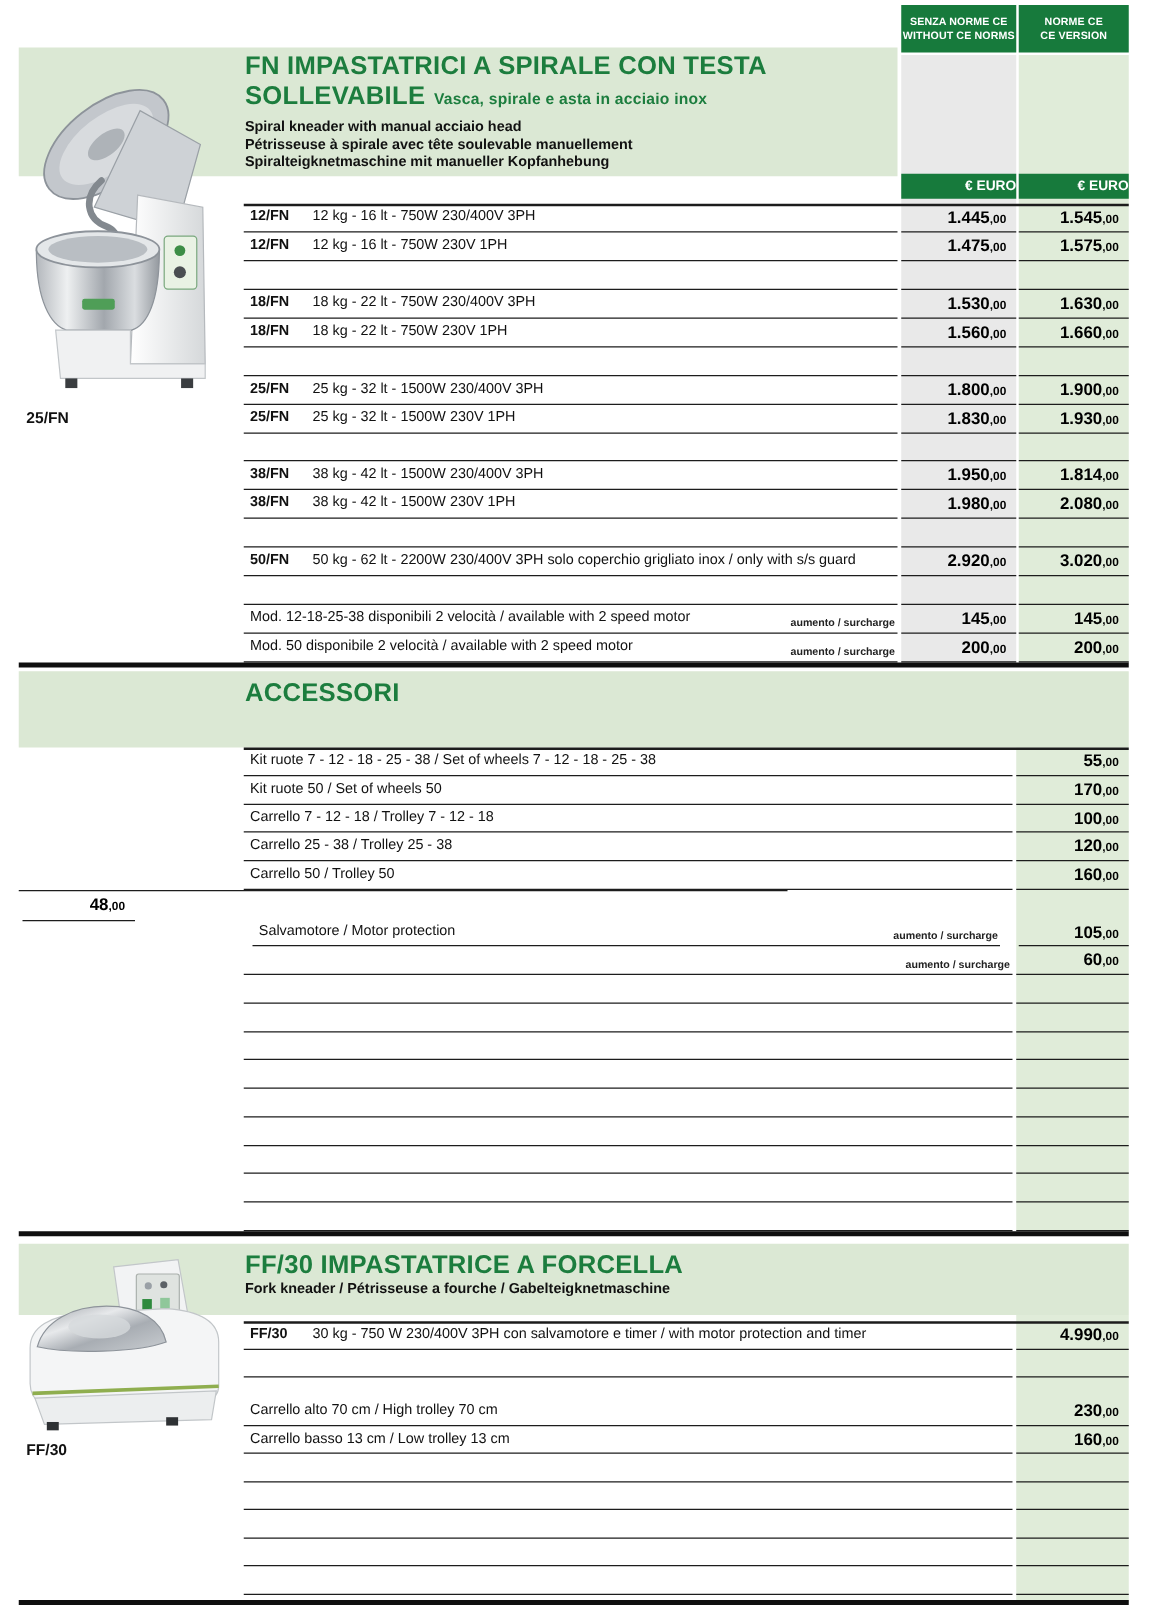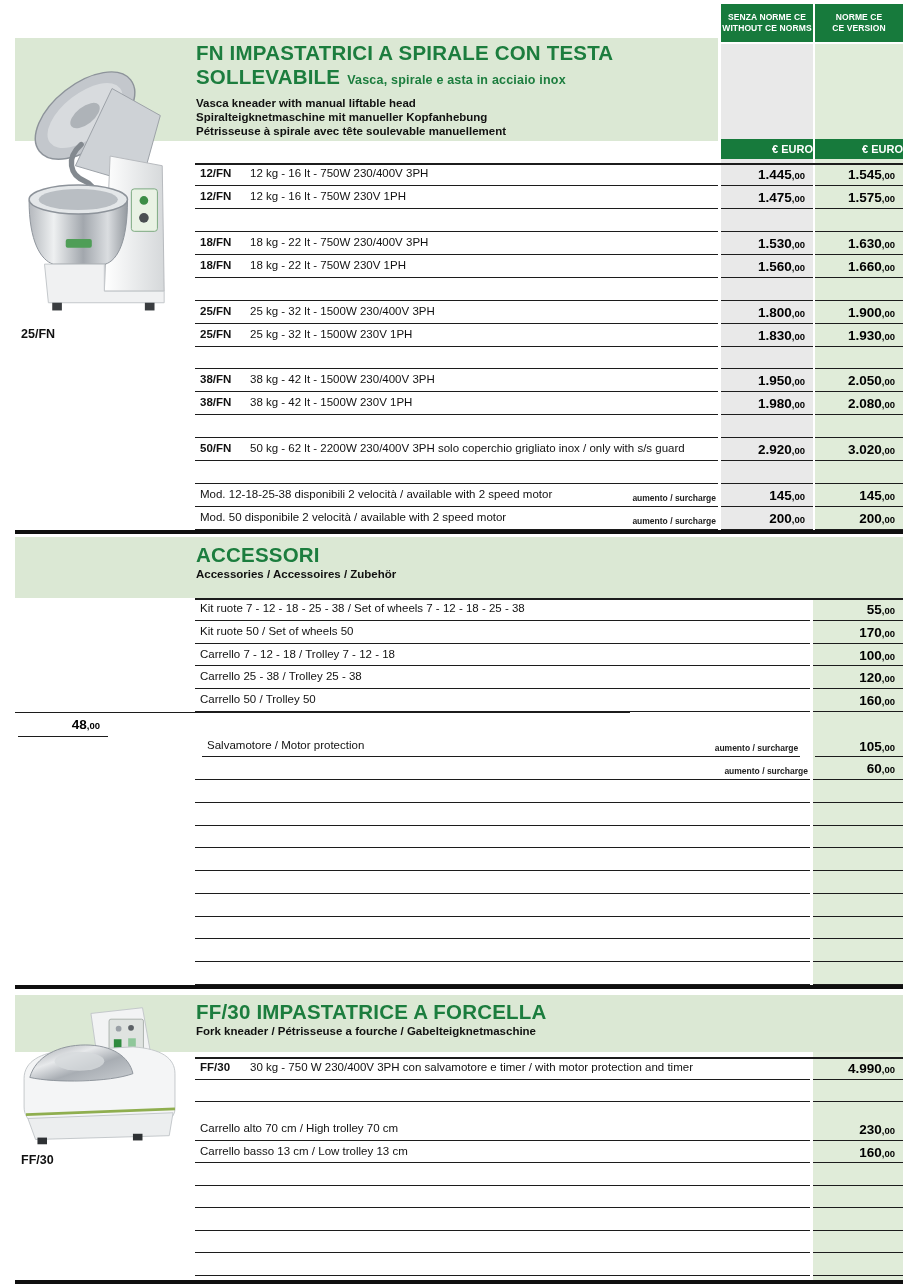--- a/index.html
+++ b/index.html
@@ -82,23 +82,23 @@
   <div class="col-bg col-gray"></div>
   <div class="col-bg col-green-fn"></div>
   <div class="col-bg col-green-acc"></div>
   <div class="col-bg col-green-ff"></div>
 
   <div class="banner fn-banner"></div>
   <div class="fn-titleblock">
     <div class="sec-title">FN IMPASTATRICI A SPIRALE CON TESTA</div>
     <div class="sec-title"><span>SOLLEVABILE</span><span class="sec-note">Vasca, spirale e asta in acciaio inox</span></div>
     <div class="fn-subs">
-      <div class="sec-sub">Vasca kneader with manual liftable head</div>
+      <div class="sec-sub">Spiral kneader with manual acciaio head</div>
+      <div class="sec-sub">Pétrisseuse à spirale avec tête soulevable manuellement</div>
       <div class="sec-sub">Spiralteigknetmaschine mit manueller Kopfanhebung</div>
-      <div class="sec-sub">Pétrisseuse à spirale avec tête soulevable manuellement</div>
     </div>
   </div>
 
   <svg class="prod-img img-fn" width="172" height="275" viewBox="0 0 175 285">
     <defs>
       <linearGradient id="steel" x1="0" y1="0" x2="1" y2="0">
         <stop offset="0" stop-color="#b4b8bd"></stop>
           <stop offset=".25" stop-color="#eef0f1"></stop>
         <stop offset=".55" stop-color="#a2a7ad"></stop>
           <stop offset=".8" stop-color="#dadde0"></stop>
@@ -186,21 +186,21 @@
       <div class="trow" style="height: 22.9375px;">
         <div class="cell-margin"></div>
         <div class="cell-text"></div>
         <div class="cell-price p1"></div>
         <div class="cell-price p2"></div>
       </div>
       <div class="trow" style="height: 22.9375px;">
         <div class="cell-margin"></div>
         <div class="cell-text"><span class="model">38/FN</span><span class="desc">38 kg - 42 lt - 1500W 230/400V 3PH</span></div>
         <div class="cell-price p1"><span class="p-main">1.950</span><span class="p-dec">,00</span></div>
-        <div class="cell-price p2"><span class="p-main">2.050</span><span class="p-dec">,00</span></div>
+        <div class="cell-price p2"><span class="p-main">1.814</span><span class="p-dec">,00</span></div>
       </div>
       <div class="trow" style="height: 22.9375px;">
         <div class="cell-margin"></div>
         <div class="cell-text"><span class="model">38/FN</span><span class="desc">38 kg - 42 lt - 1500W 230V 1PH</span></div>
         <div class="cell-price p1"><span class="p-main">1.980</span><span class="p-dec">,00</span></div>
         <div class="cell-price p2"><span class="p-main">2.080</span><span class="p-dec">,00</span></div>
       </div>
       <div class="trow" style="height: 22.9375px;">
         <div class="cell-margin"></div>
         <div class="cell-text"></div>
@@ -230,21 +230,20 @@
         <div class="cell-text"><span class="desc">Mod. 50 disponibile 2 velocità / available with 2 speed motor</span><span class="note">aumento / surcharge</span></div>
         <div class="cell-price p1"><span class="p-main">200</span><span class="p-dec">,00</span></div>
         <div class="cell-price p2"><span class="p-main">200</span><span class="p-dec">,00</span></div>
       </div>
     </div>
 
   <div class="thick" style="top:530px"></div>
 
   <div class="banner acc-banner">
     <div class="sec-title">ACCESSORI</div>
-    <div class="sec-sub">Accessories / Accessoires / Zubehör</div>
   </div>
   <div class="hairline" style="top:598px"></div>
   <div id="acc-table" class="table t-single" style="top:598px">
       <div class="trow" style="height: 22.7647px;">
         <div class="cell-margin"></div>
         <div class="cell-text"><span class="desc">Kit ruote 7 - 12 - 18 - 25 - 38 / Set of wheels 7 - 12 - 18 - 25 - 38</span></div>
         <div class="cell-price p2"><span class="p-main">55</span><span class="p-dec">,00</span></div>
       </div>
       <div class="trow" style="height: 22.7647px;">
         <div class="cell-margin"></div>

